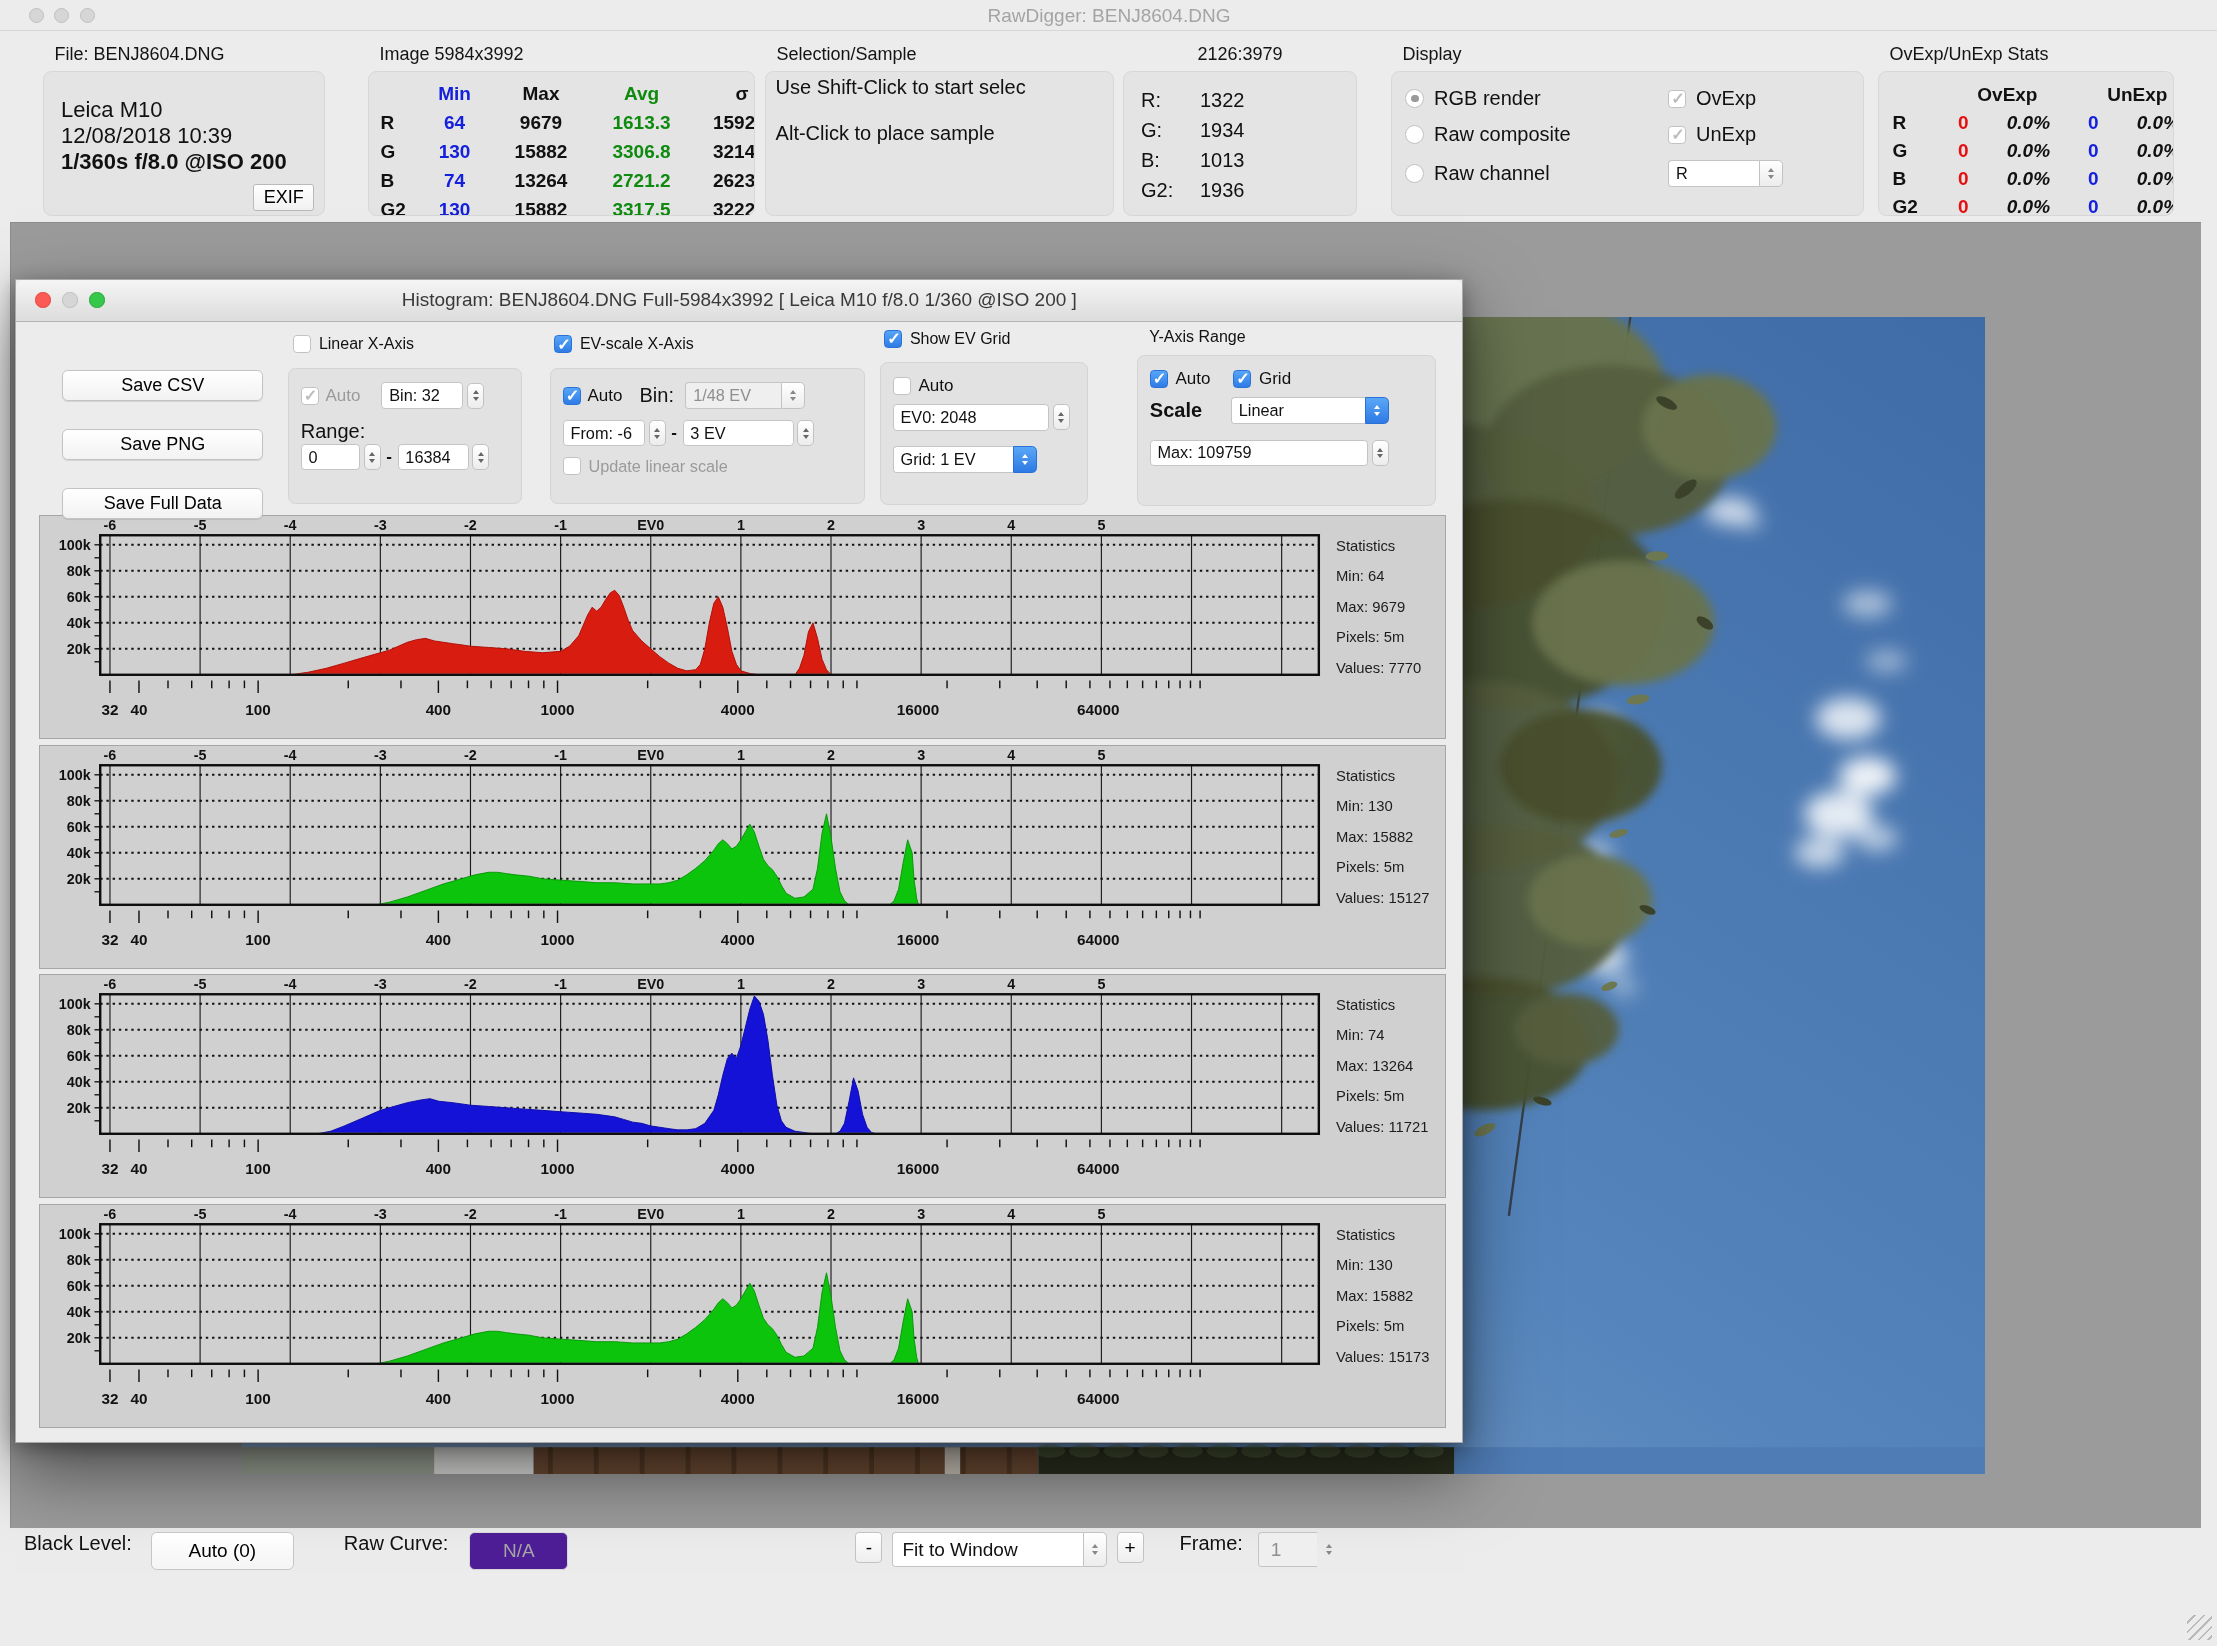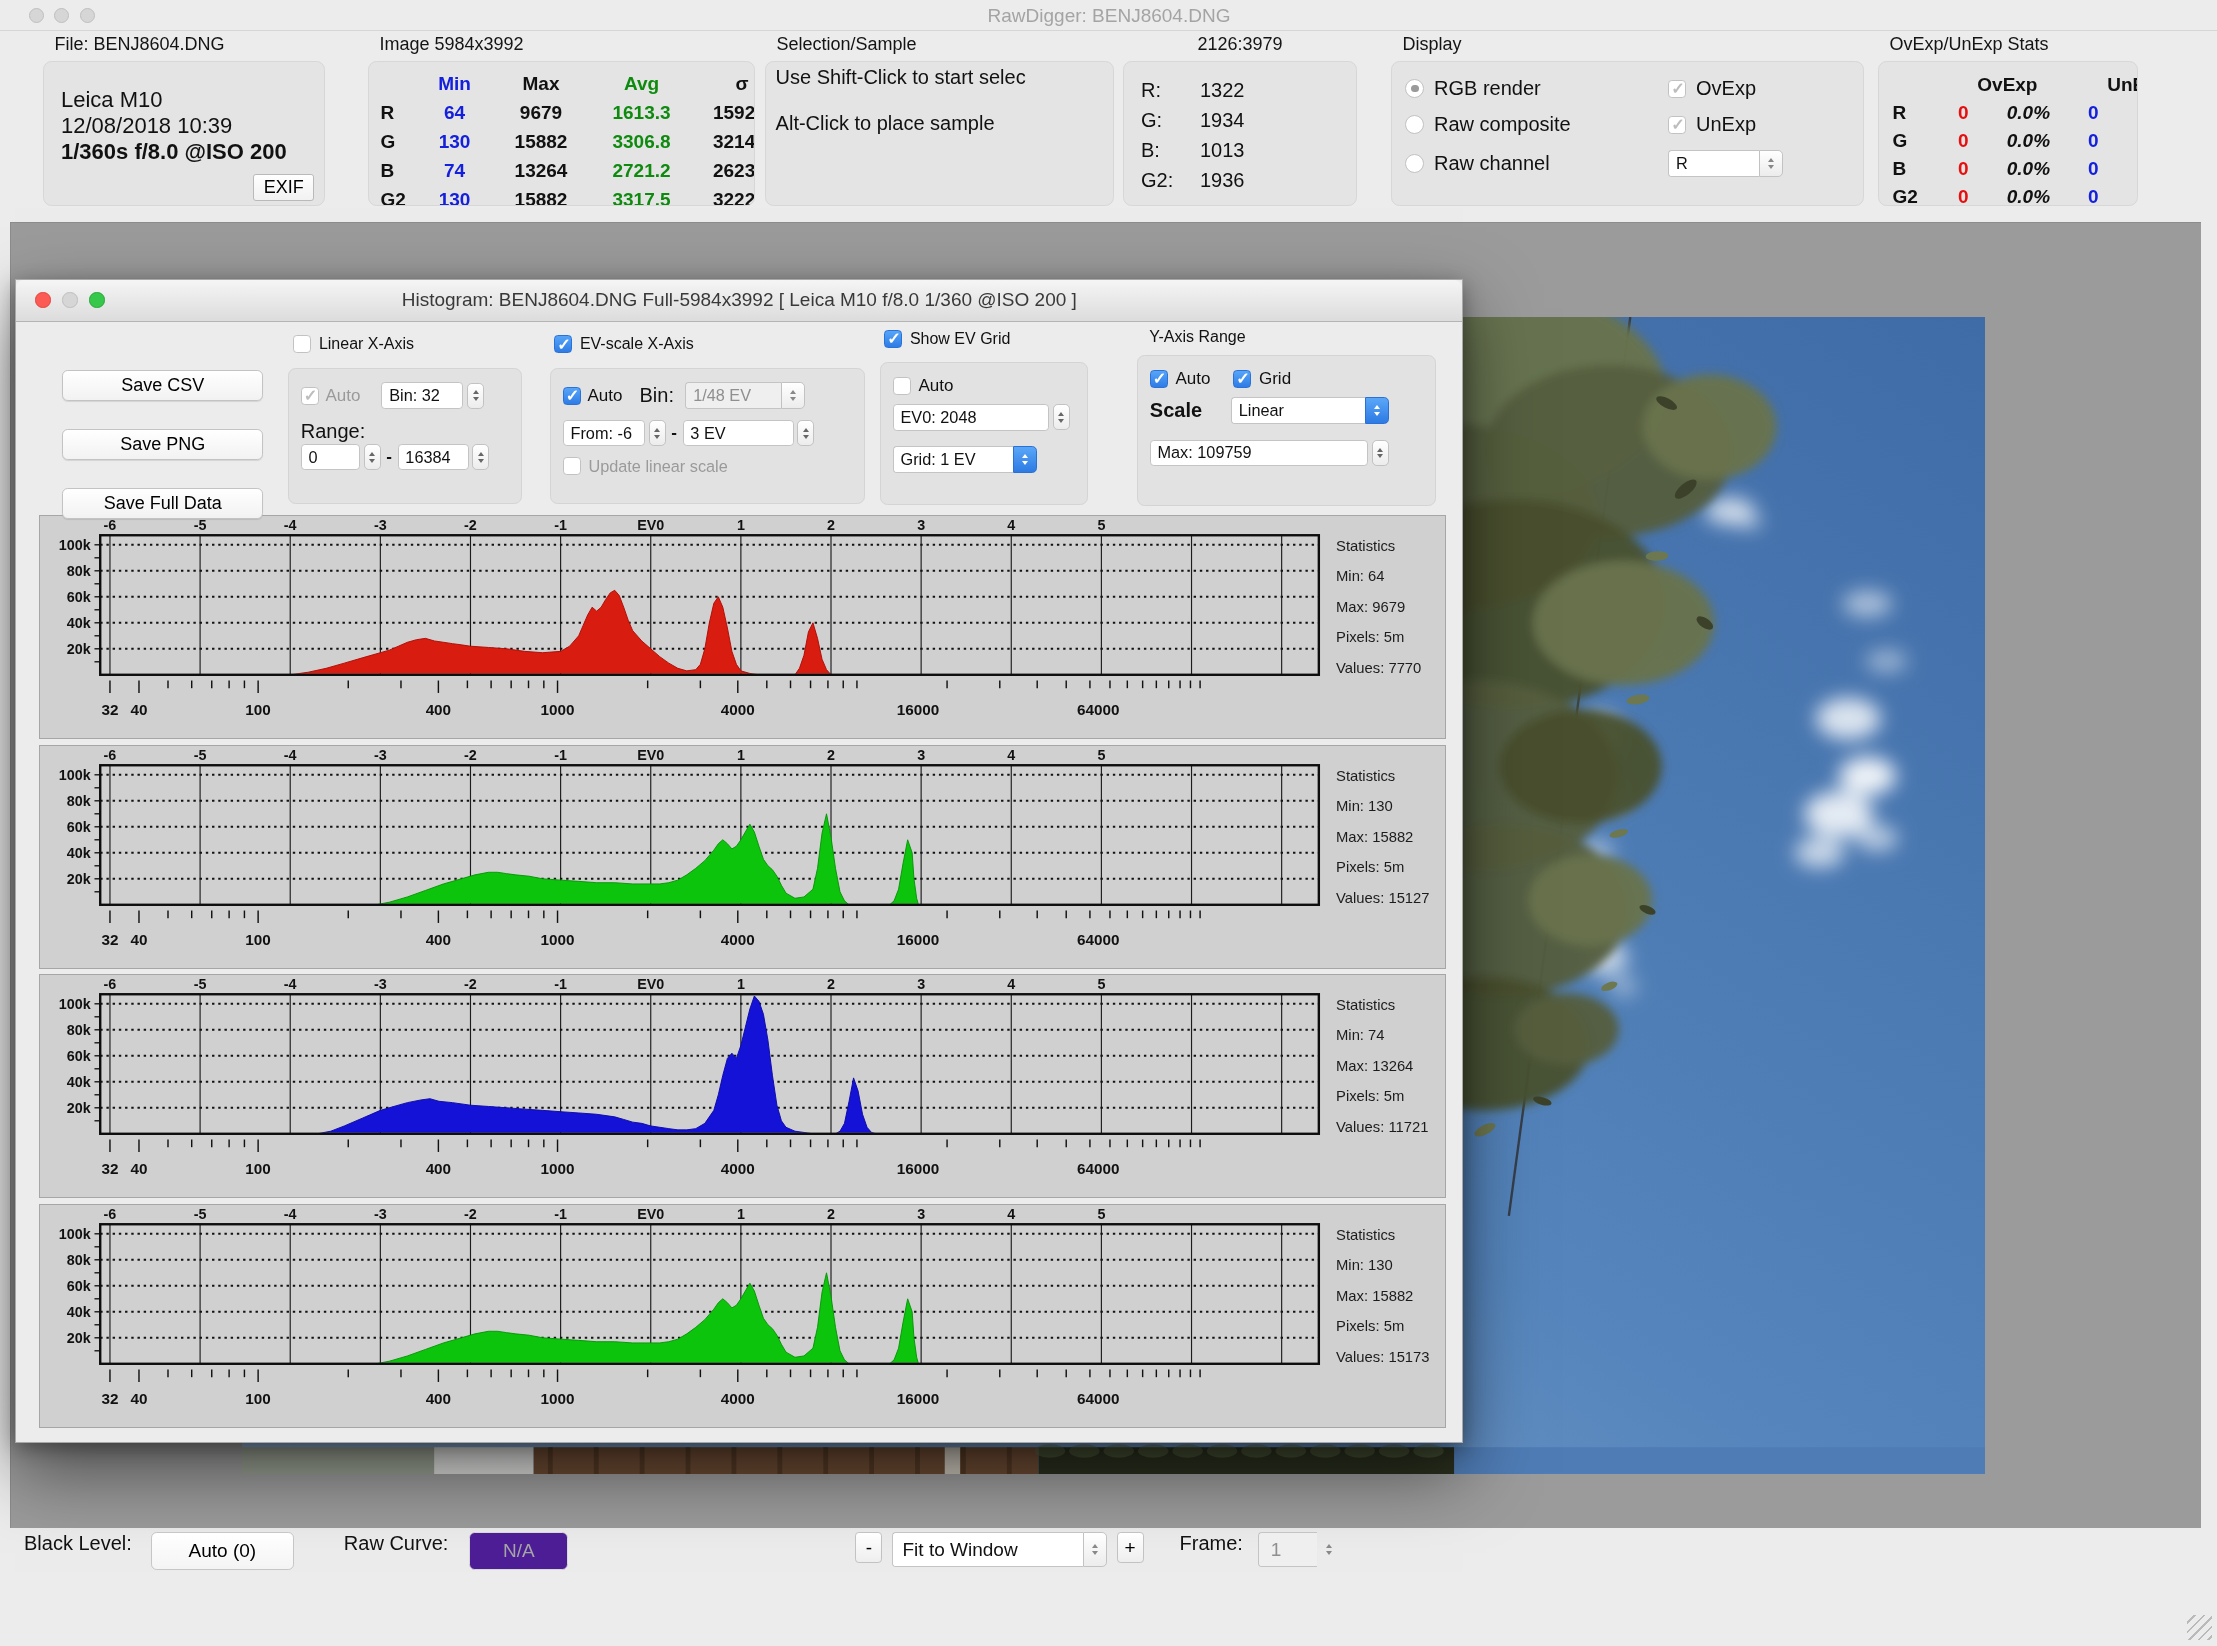--- a/index.html
+++ b/index.html
@@ -7,21 +7,21 @@
   .screen{position:relative;width:2218px;height:1646px;background:#ececec;overflow:hidden;
     font-family:"Liberation Sans",sans-serif;color:#111;}
   
   .main-titlebar{position:absolute;left:0;top:0;width:100%;height:31px;background:#ececec;border-bottom:1px solid #d6d6d6;}
   .main-title{position:absolute;left:0;right:0;top:4.8px;text-align:center;font-size:19px;color:#a4a4a4;}
   .tl{position:absolute;top:7.6px;width:15.3px;height:15.3px;border-radius:50%;}
   .tl.gray{background:#d6d6d6;border:1px solid #bfbfbf;}
   .tl.red{background:#fc5b55;border:1px solid #e2443e;}
   .tl.green{background:#35c84a;border:1px solid #27a837;}
   
-  .tp{position:absolute;top:34px;}
+  .tp{position:absolute;top:44px;}
   .tp-label{font-size:18px;color:#141414;margin:0 0 3.8px 11.5px;height:23px;white-space:nowrap;}
   .tp-label.center{text-align:center;margin-left:0;}
   .tp-box{background:#e4e4e4;border:1px solid #d7d7d7;border-radius:8.6px;height:145px;position:relative;overflow:hidden;}
   .file-lines{padding:25px 0 0 17px;font-size:22px;line-height:26px;}
   .file-exp{font-weight:bold;}
   .exif-btn{position:absolute;right:9.6px;bottom:3.8px;background:linear-gradient(#fff,#f1f1f1);
     border:1px solid #b9b9b9;border-radius:2.9px;font-size:18px;padding:1.9px 9.6px;}
   .img-table{display:grid;grid-template-columns:48px 75px 98px 103px 98px;padding-top:7.6px;
     font-size:19px;font-weight:bold;line-height:29px;}
   .img-table .ch{text-align:left;padding-left:11.5px;}
@@ -204,21 +204,21 @@
           <span class="field" style="width:91px">R</span>
           <span class="cap gray">
               <i class="up"></i>
               <i class="dn"></i>
             </span>
         </div>
       </div>
     </div>
   </div>
 
-  <div class="tp" style="left:1878px;width:260px">
+  <div class="tp" style="left:1878px;width:296px">
     <div class="tp-label">OvExp/UnExp Stats</div>
     <div class="tp-box">
       <div class="ov-table" id="ov-table">
           <div></div>
           <div class="ov-h" style="grid-column: 2 / span 2;">OvExp</div>
           <div class="ov-h" style="grid-column: 4 / span 2;">UnExp</div>
           <div>R</div>
           <div class="ov-red">0</div>
           <div class="ov-pct">0.0%</div>
           <div class="ov-blue">0</div>

